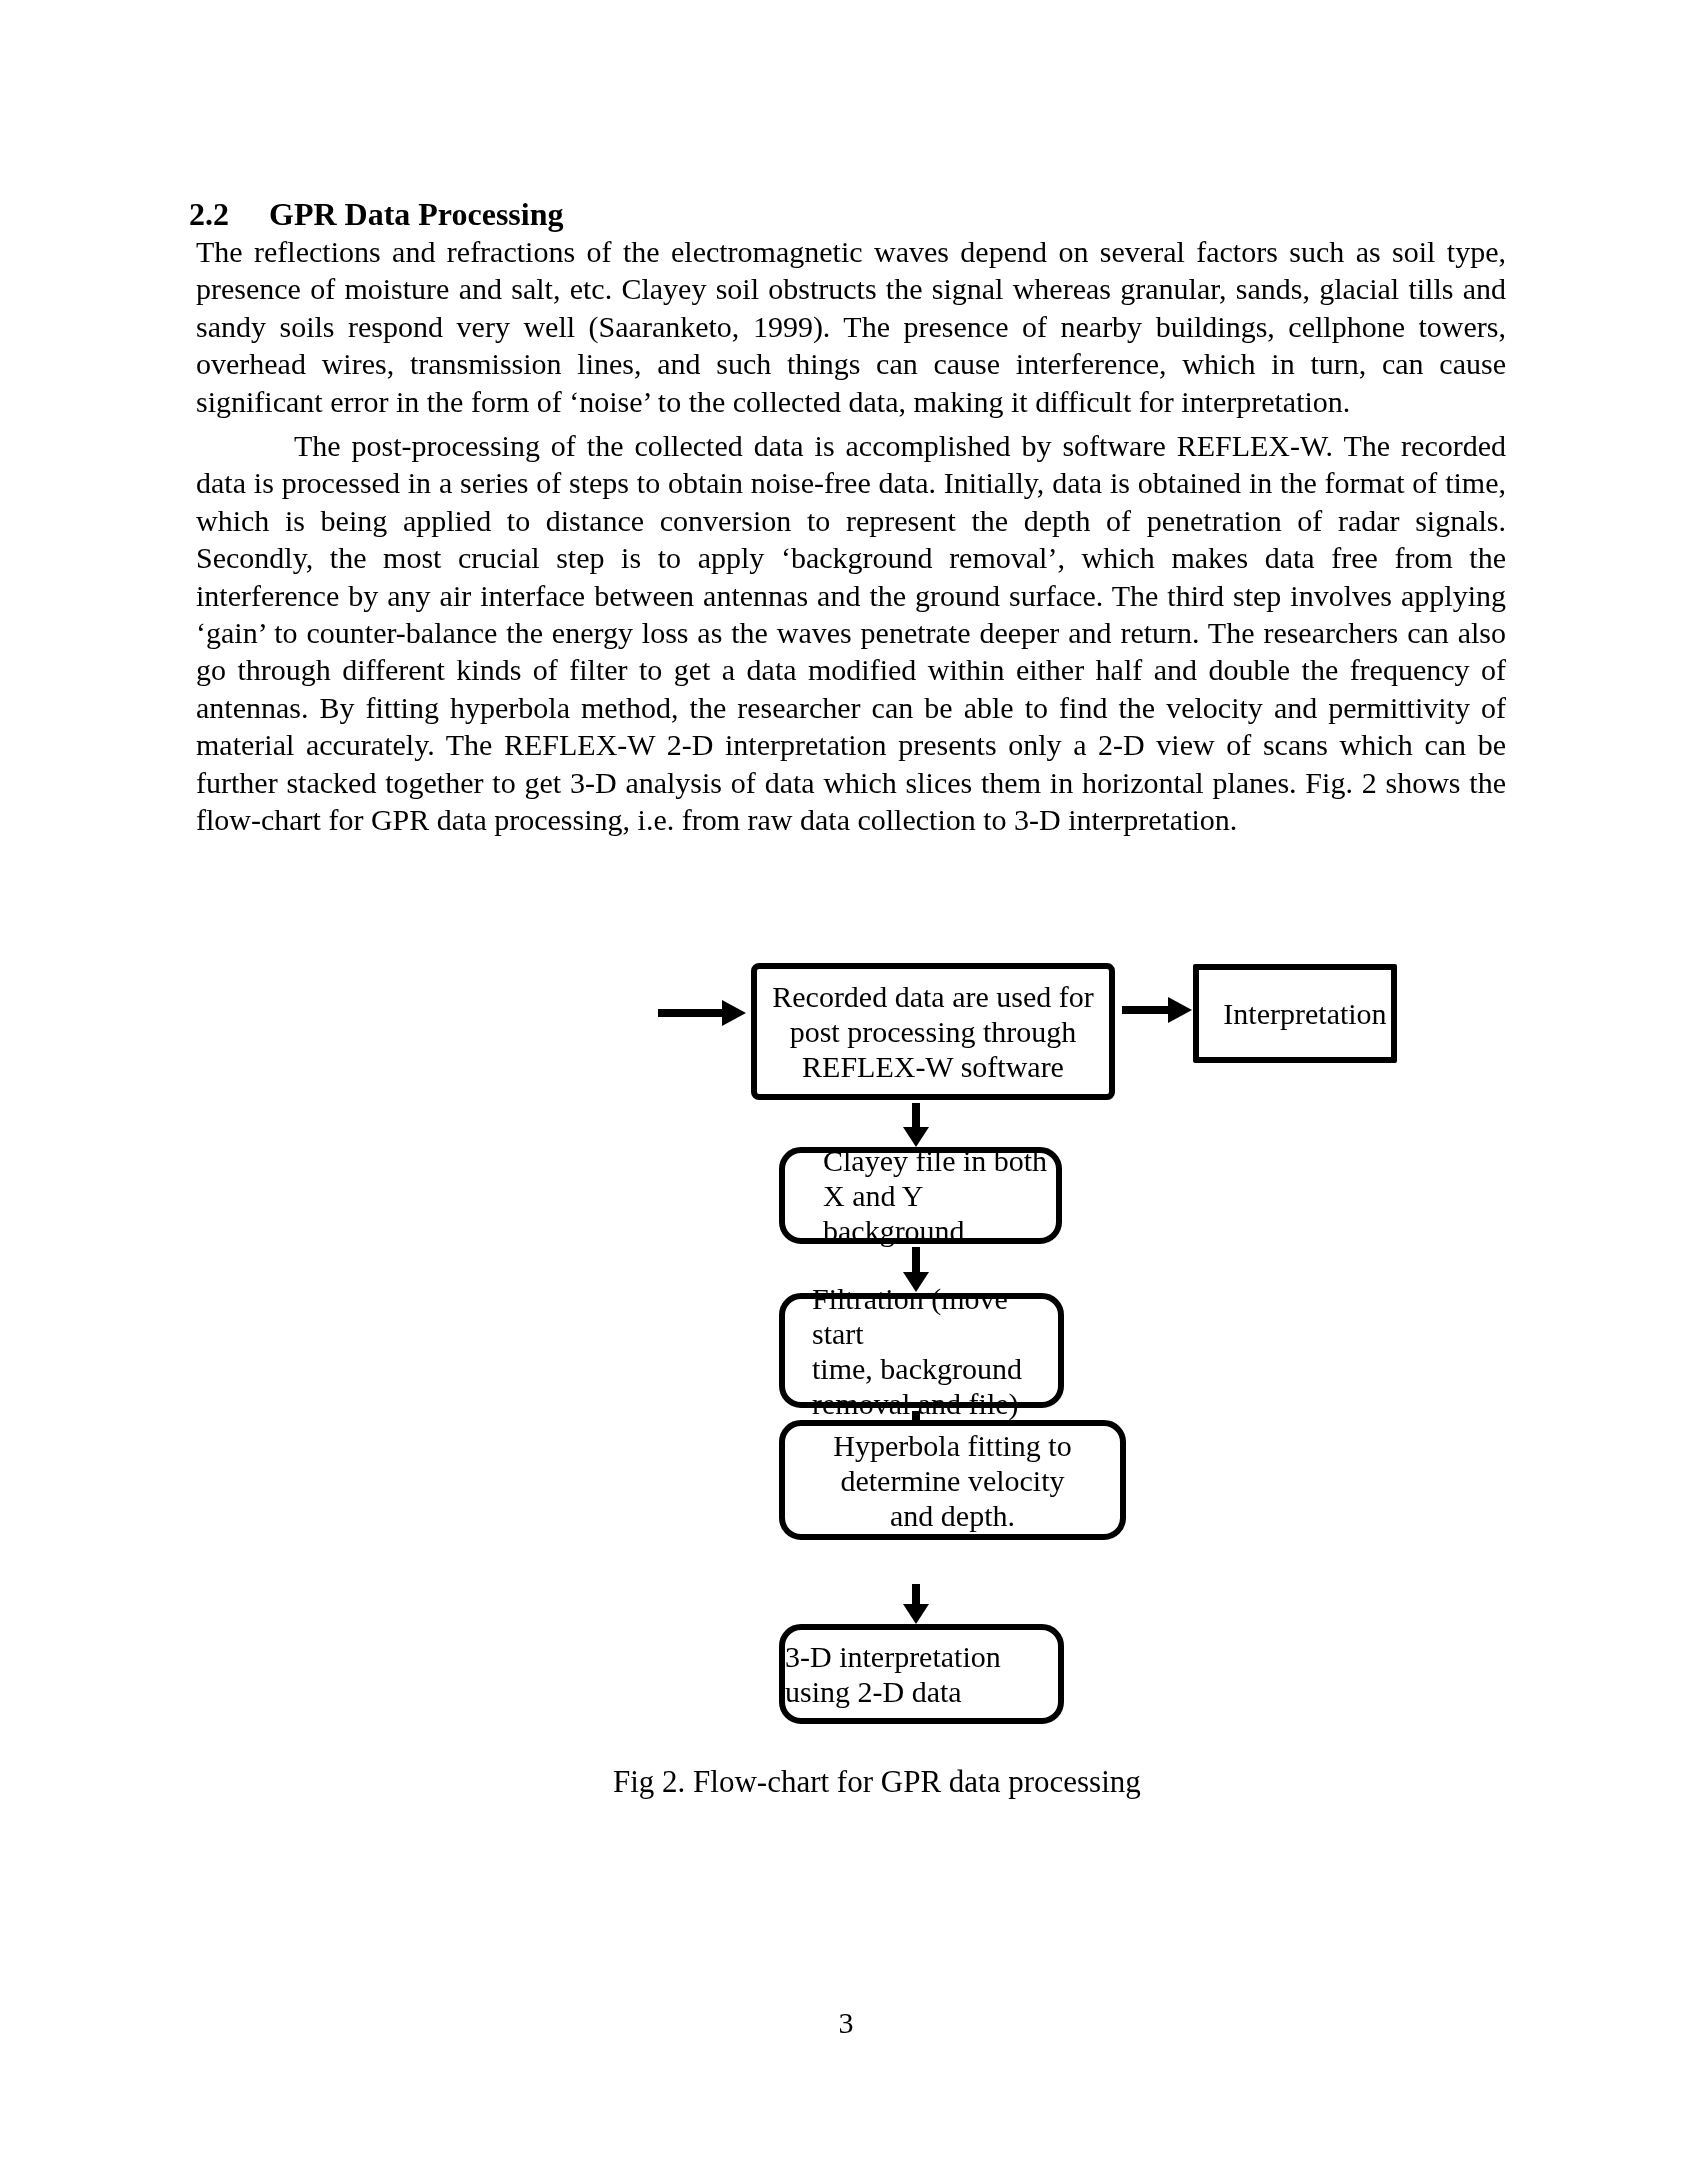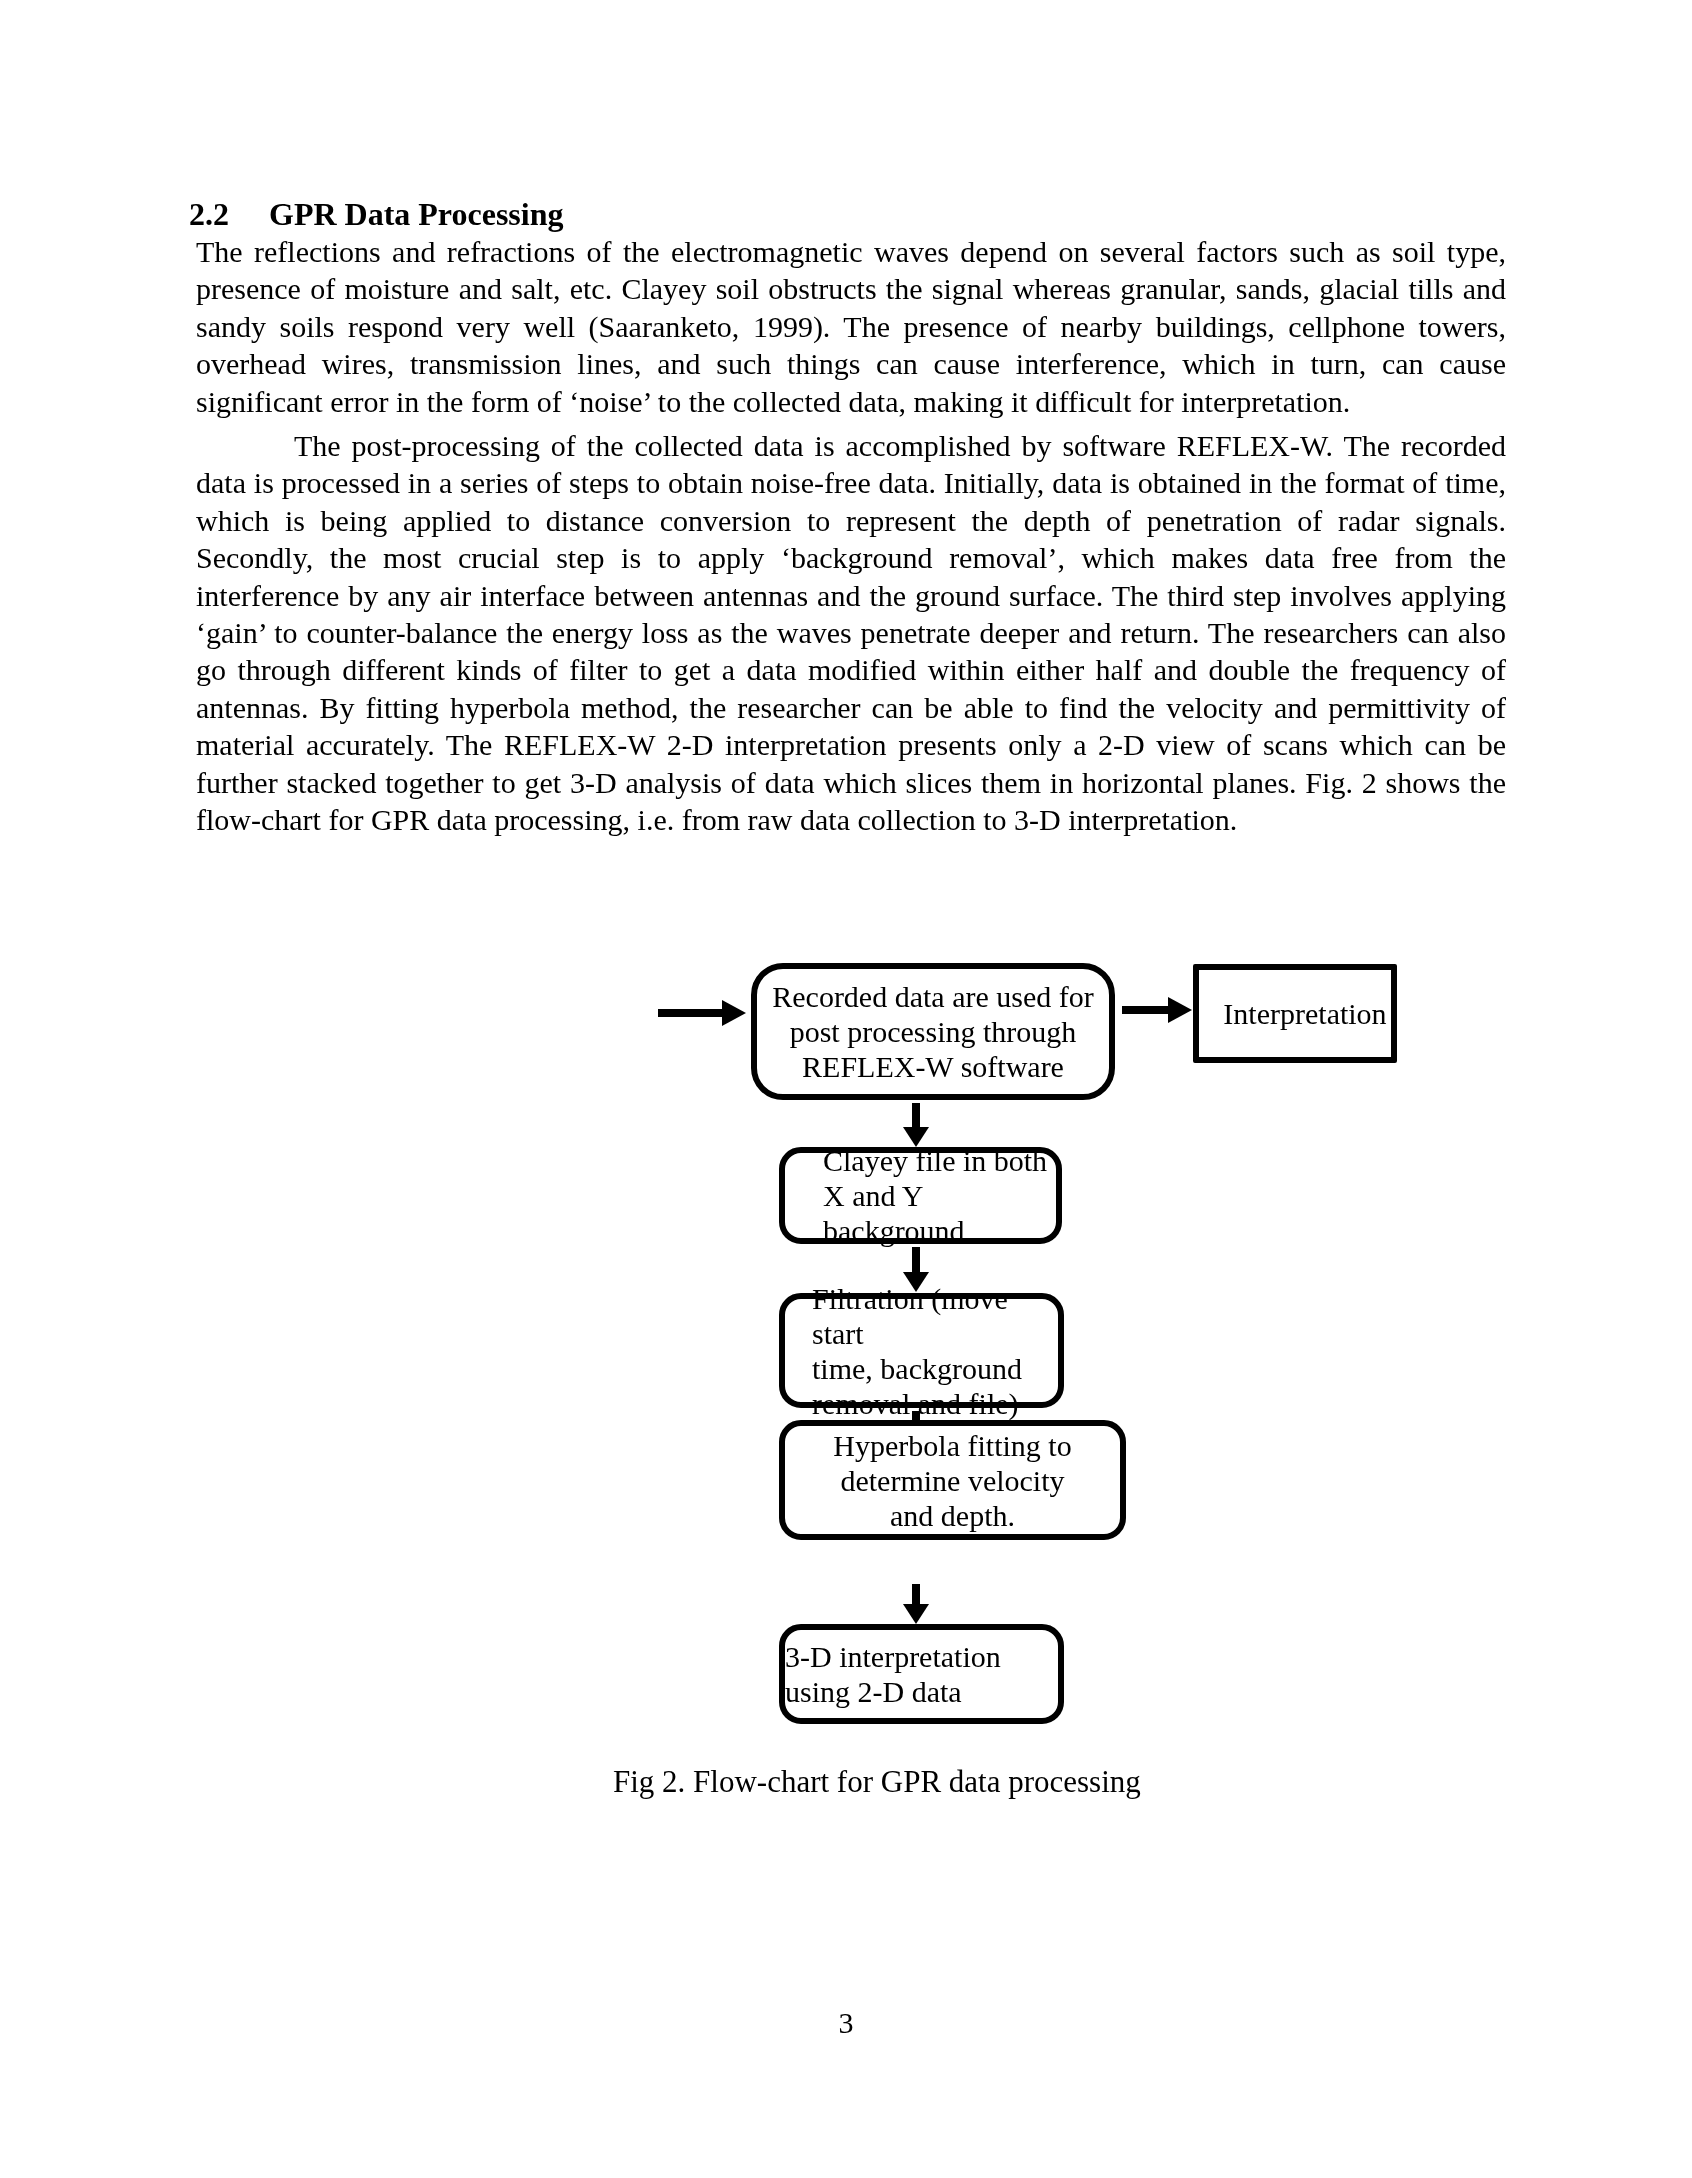--- a/index.html
+++ b/index.html
@@ -65,21 +65,21 @@
   </div>
 
   <div class="figure">
 
 
     <div class="harrow" style="left:658px; top:1000px; width:88px;">
       <i class="shaft"></i>
         <i class="head"></i>
     </div>
 
-    <div class="node rrect txt-center" style="left:751px; top:963px; width:364px; height:137px; border-radius:32px;">
+    <div class="node rrect txt-center" style="left:751px; top:963px; width:364px; height:137px; border-radius:8px;">
       <span class="ln">Recorded data are used for</span>
       <span class="ln">post processing through</span>
       <span class="ln">REFLEX-W software</span>
     </div>
 
     <div class="harrow" style="left:1122px; top:997px; width:70px;">
       <i class="shaft"></i>
         <i class="head"></i>
     </div>
 

